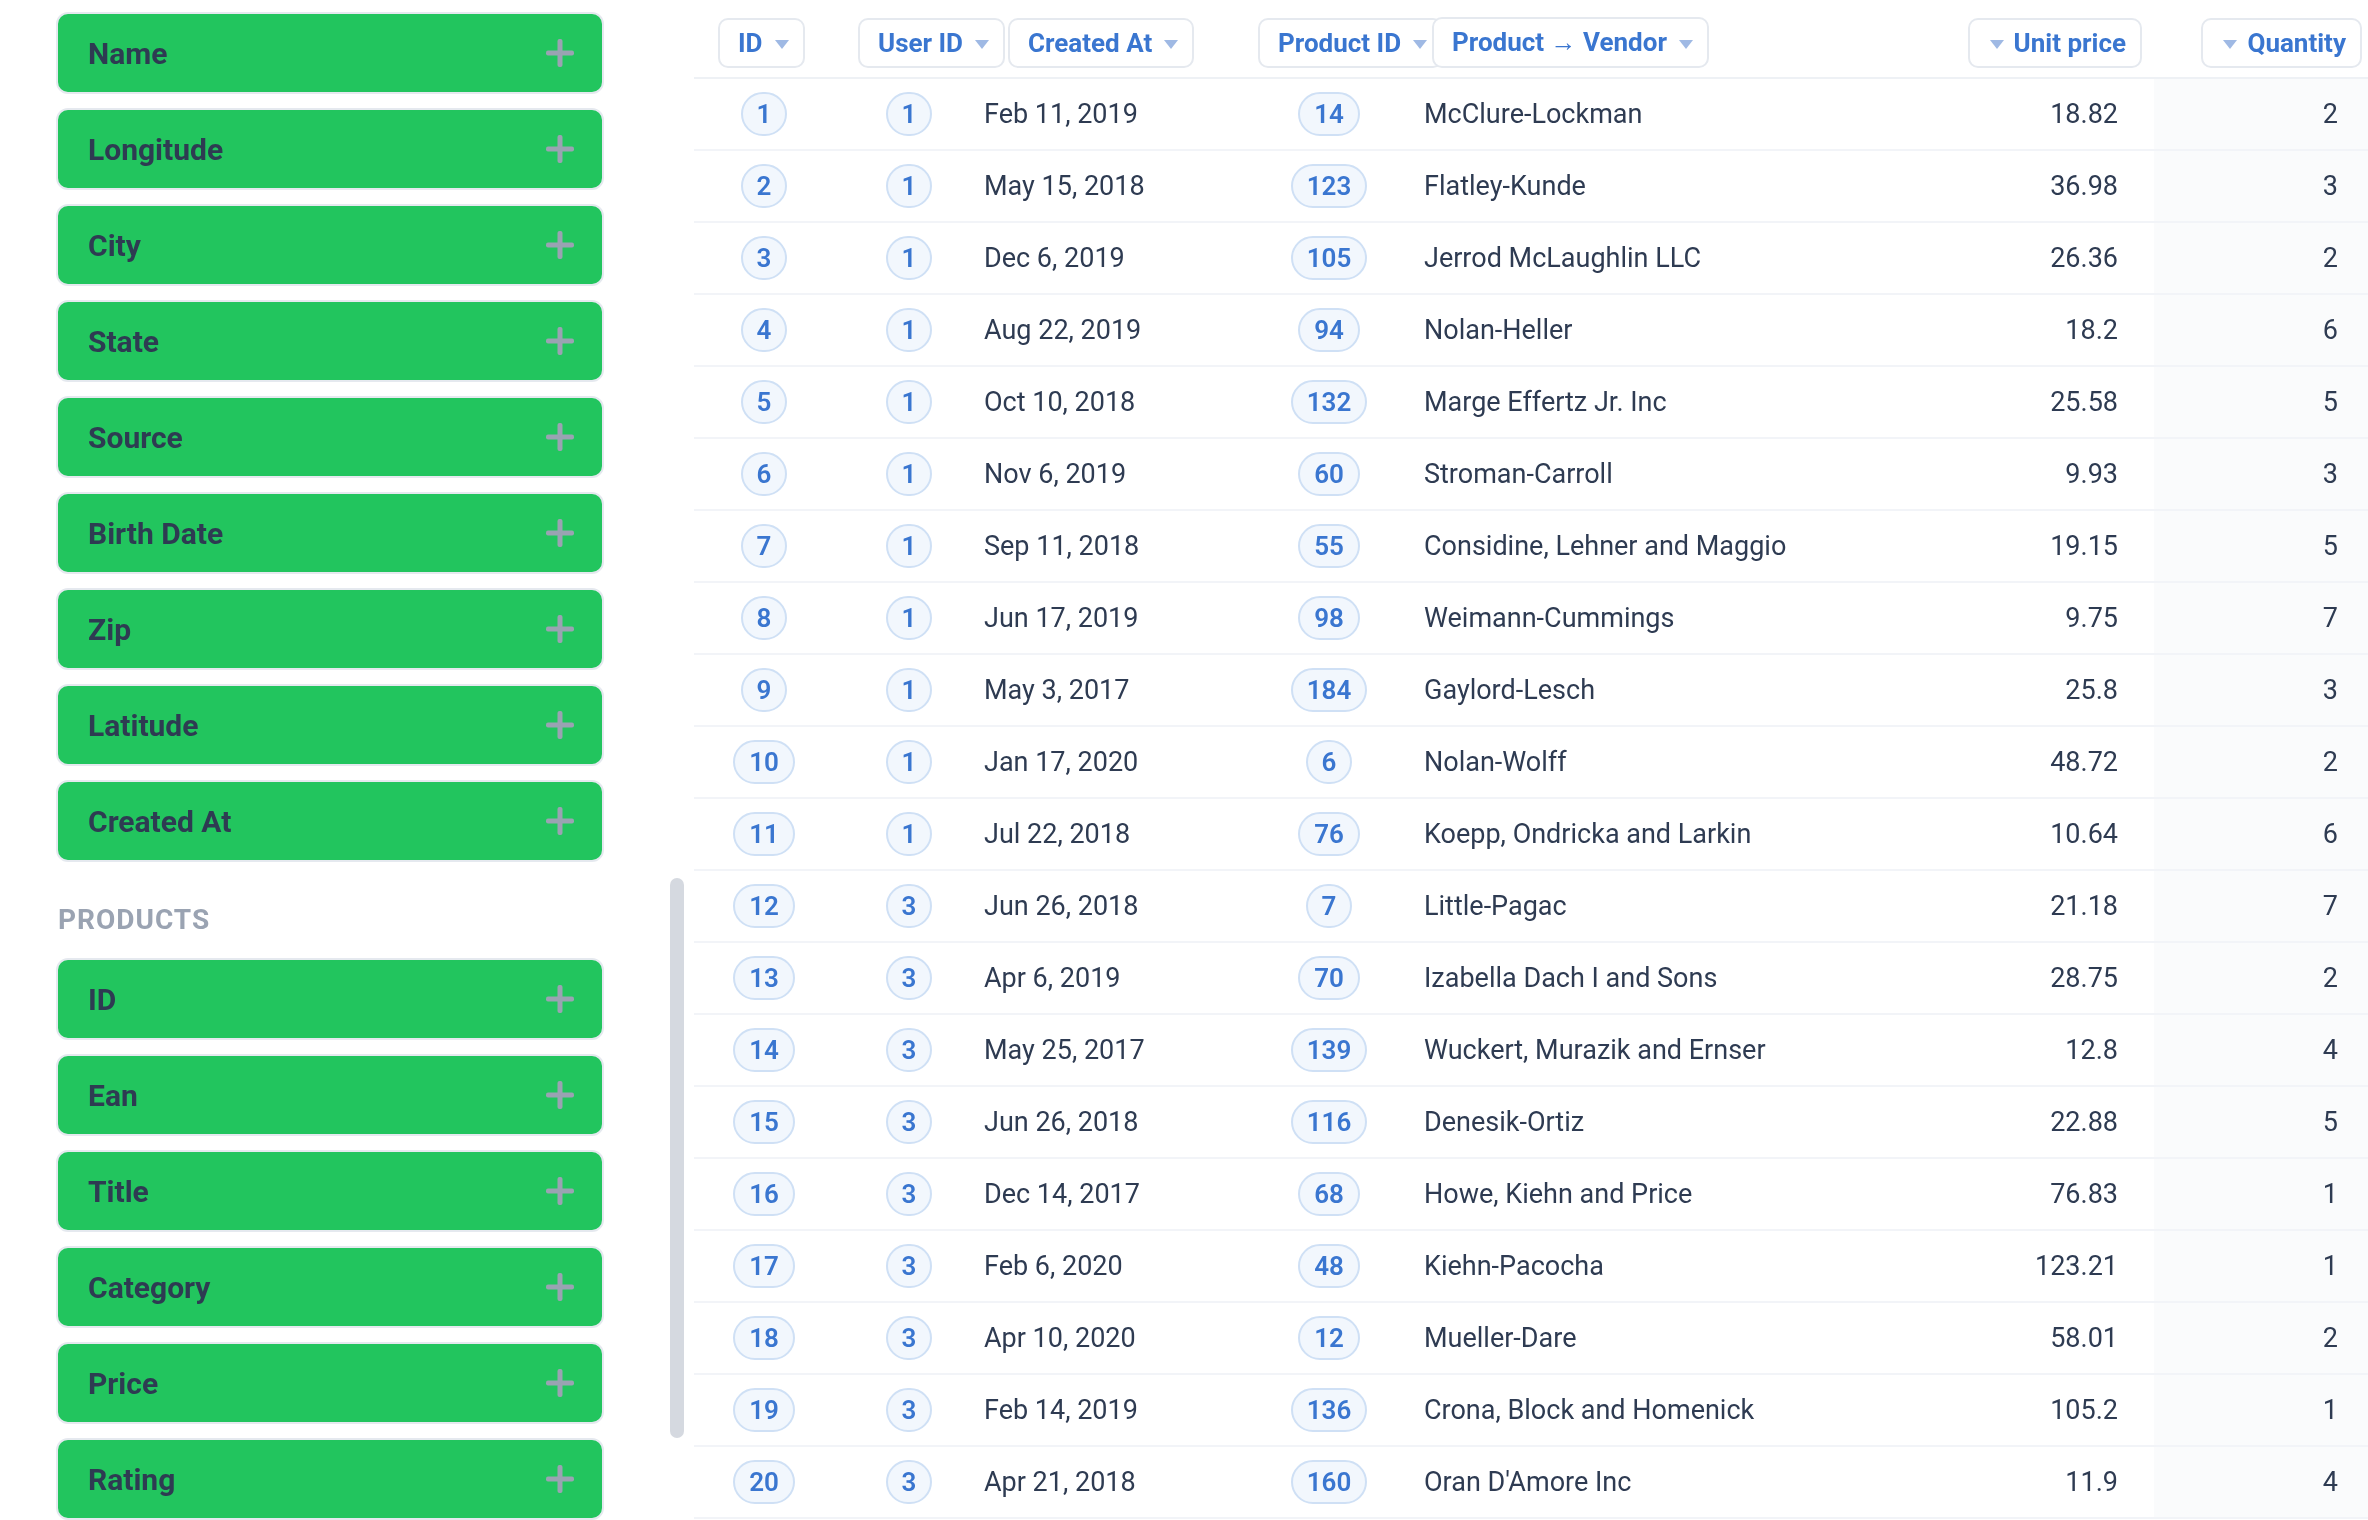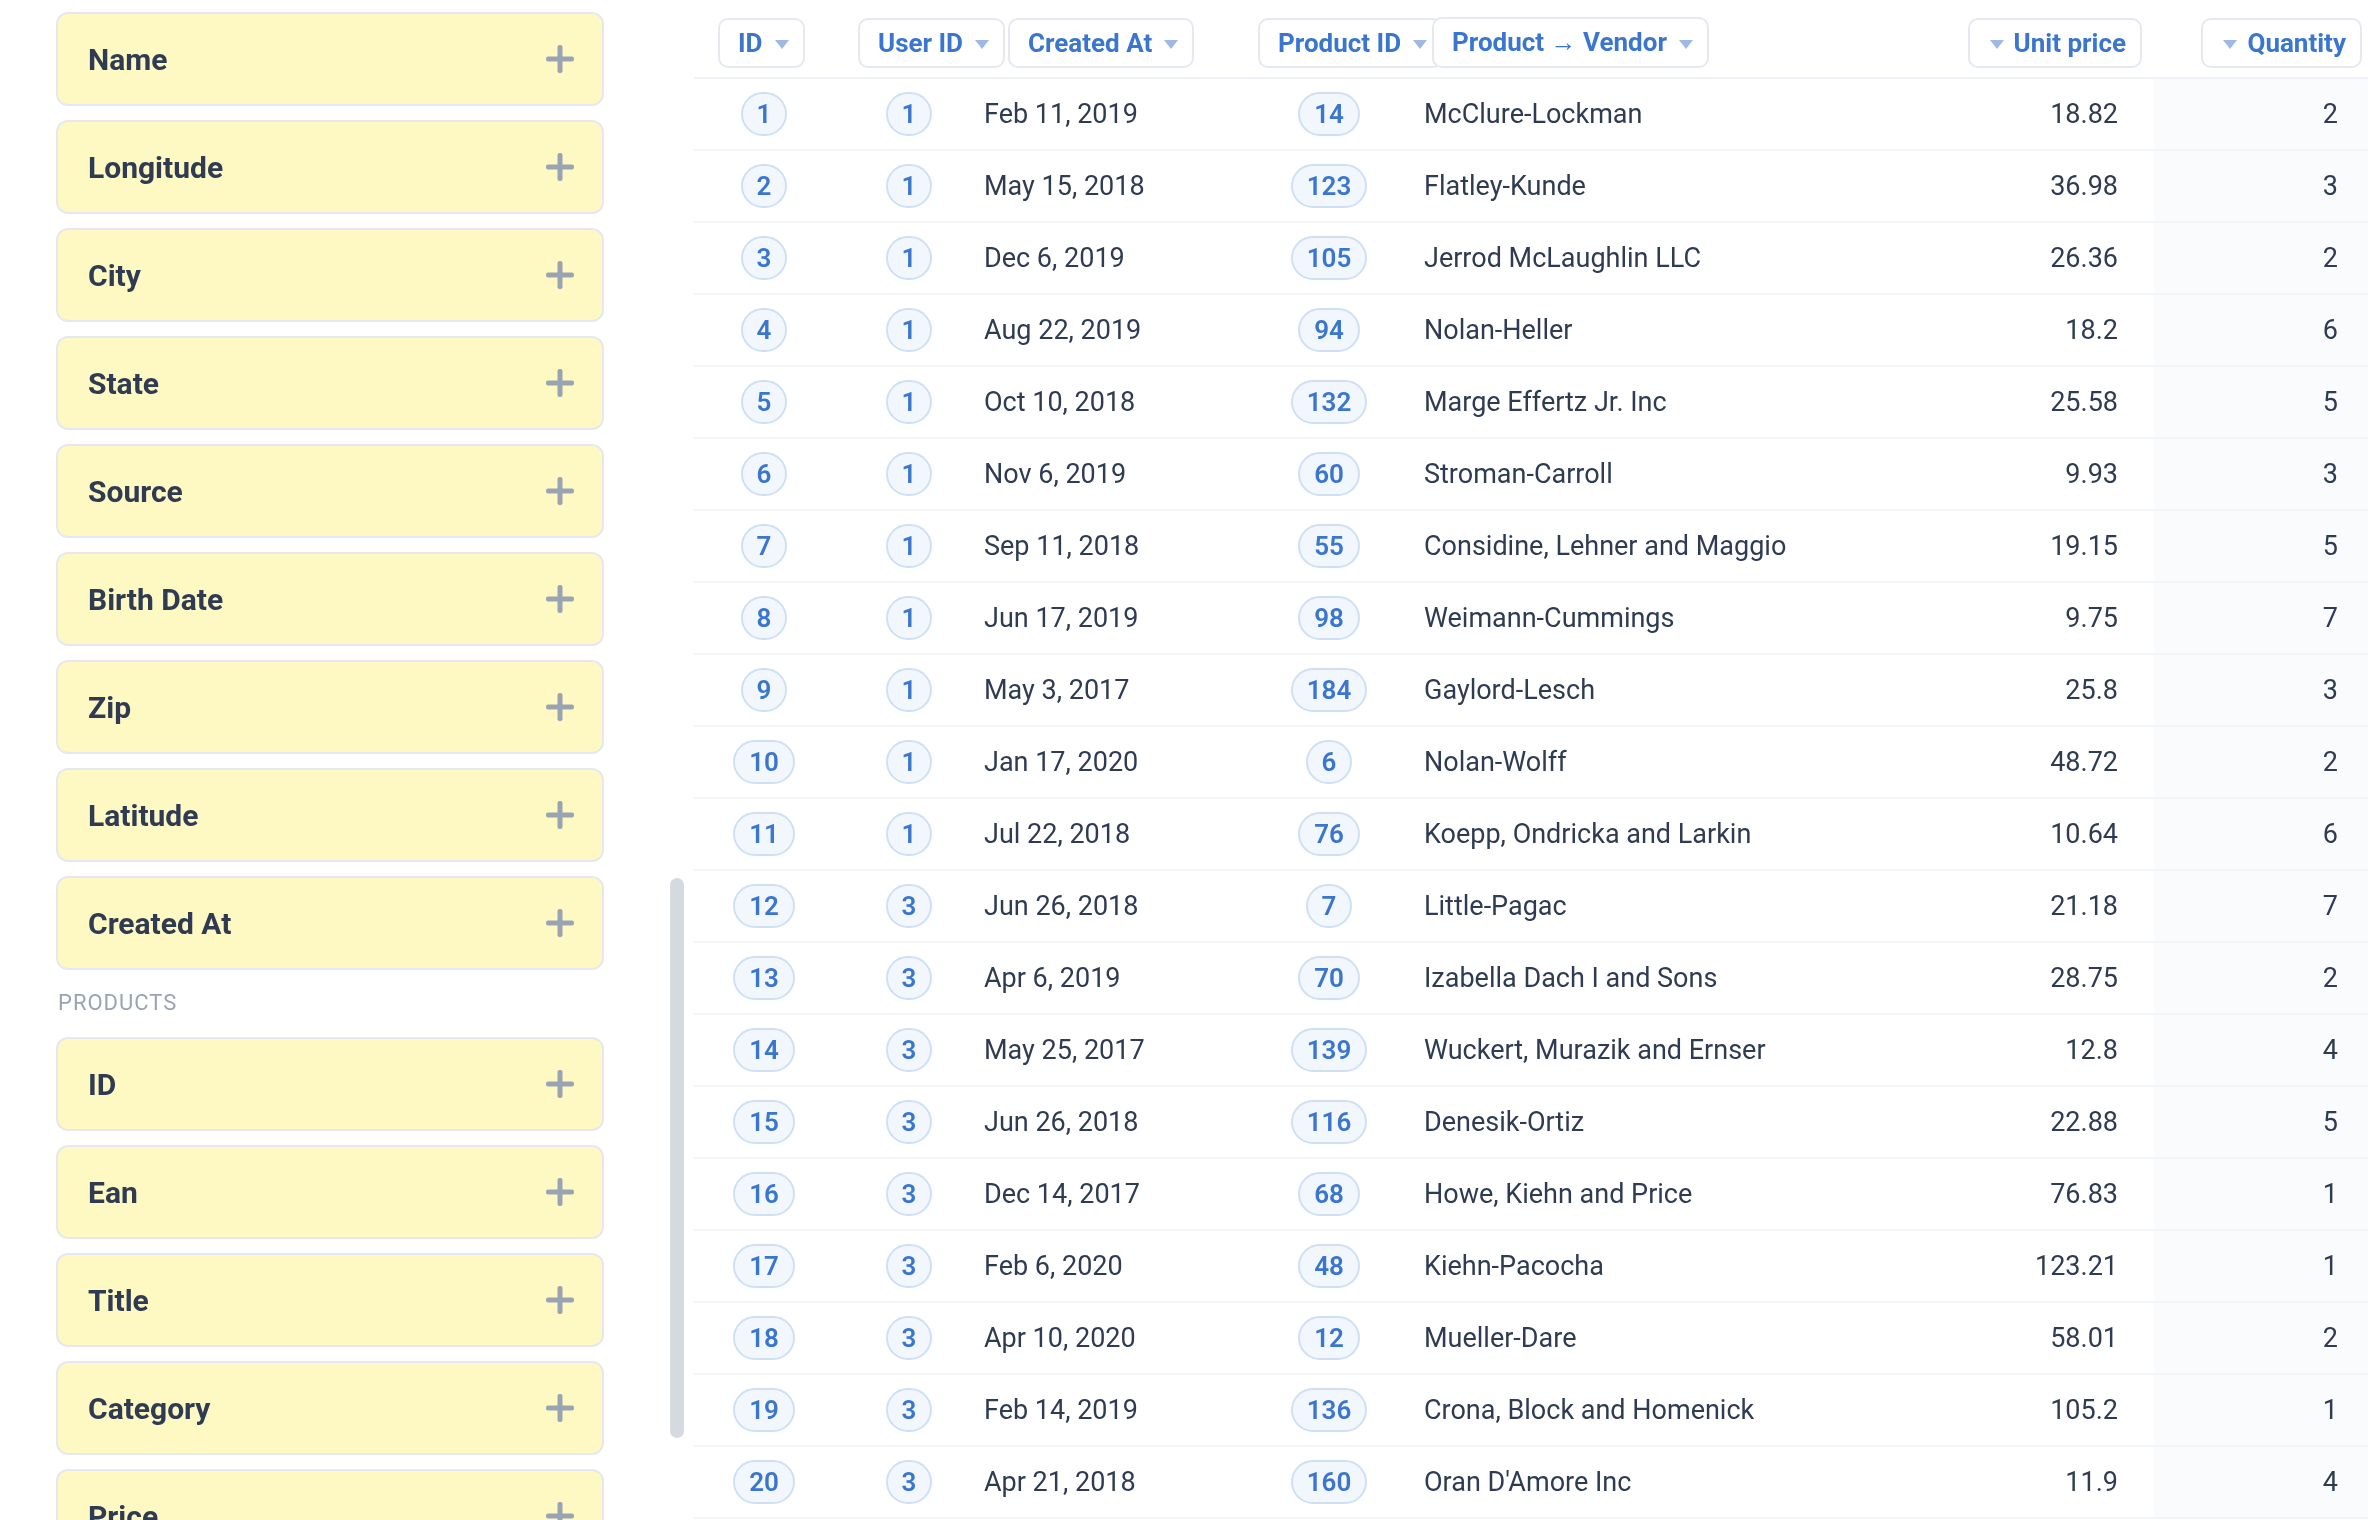--- a/index.html
+++ b/index.html
@@ -19,26 +19,26 @@
   
   .sidebar {
     width: 660px;
     padding: 12px 56px 12px 56px;
     overflow-y: auto;
   }
   .filter-item {
     display: flex;
     align-items: center;
     justify-content: space-between;
-    height: 94px;
+    height: 82px;
     border: 2px solid #e5e9ef;
     border-radius: 12px;
     padding: 0 28px 0 30px;
     margin-bottom: 14px;
-    background: #fef9c3;
+    background: #22c55e;
     cursor: pointer;
   }
   .filter-item span.label {
     font-size: 30px;
     font-weight: 700;
     color: #2e3b52;
   }
   .plus-icon {
     width: 28px;
     height: 28px;
@@ -52,25 +52,25 @@
     background: #9aa3b2;
     border-radius: 2px;
   }
   .plus-icon::before { 
     left: 0; right: 0; top: 50%; height: 5px; transform: translateY(-50%);
   }
   .plus-icon::after { 
     top: 0; bottom: 0; left: 50%; width: 5px; transform: translateX(-50%);
   }
   .section-header {
-    font-size: 22px;
-    font-weight: 400;
+    font-size: 28px;
+    font-weight: 700;
     letter-spacing: 1px;
     color: #9aa3b2;
-    margin: 20px 0 22px 2px;
+    margin: 41px 0 22px 2px;
   }
 
   
   .divider {
     width: 34px;
     display: flex;
     justify-content: center;
     padding-top: 18px;
   }
   .scroll-thumb {

